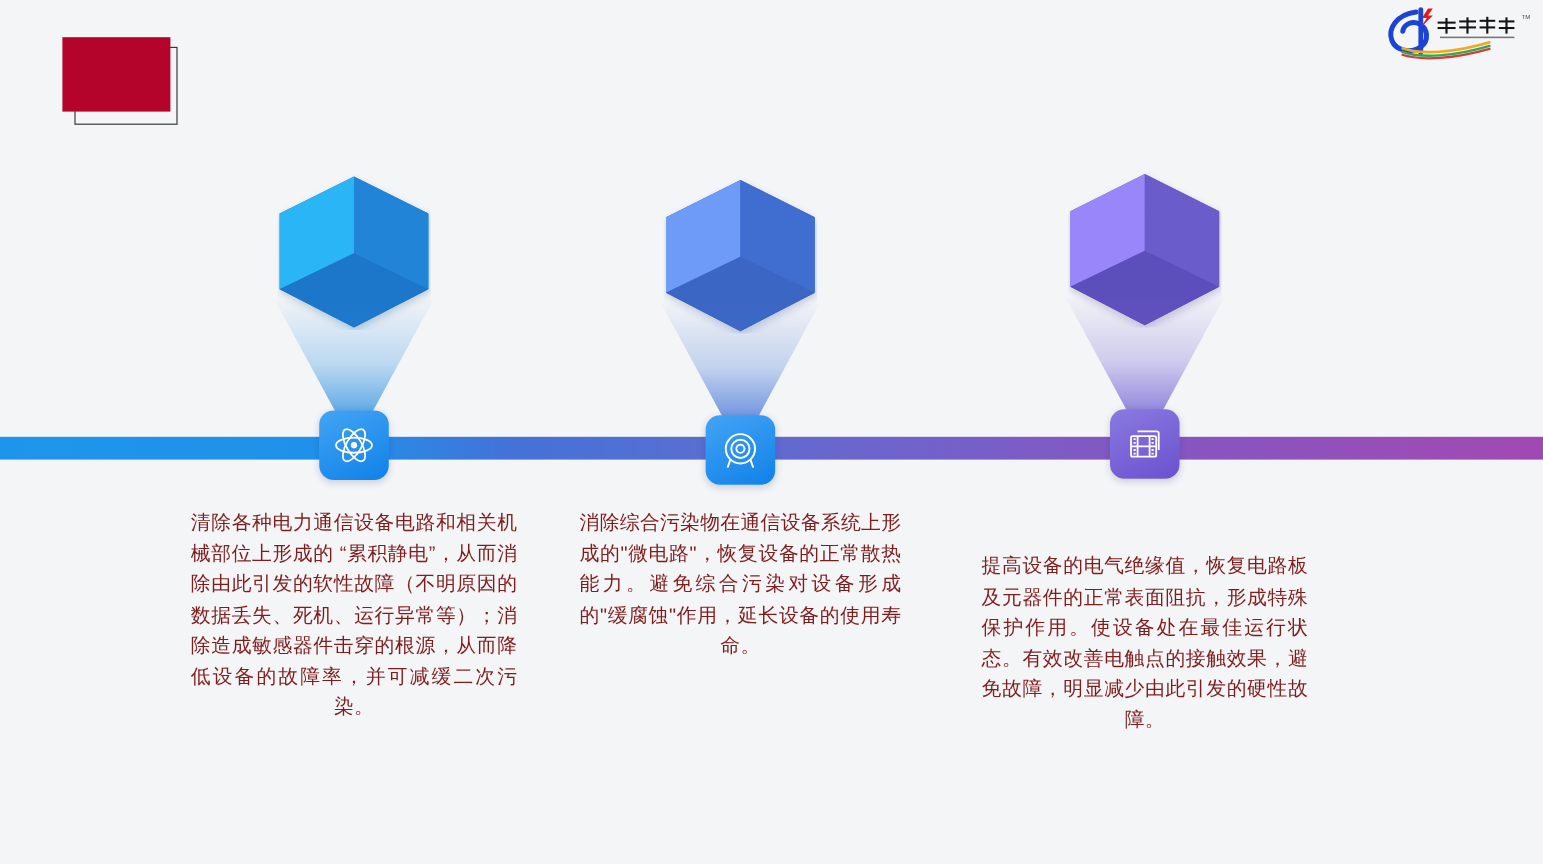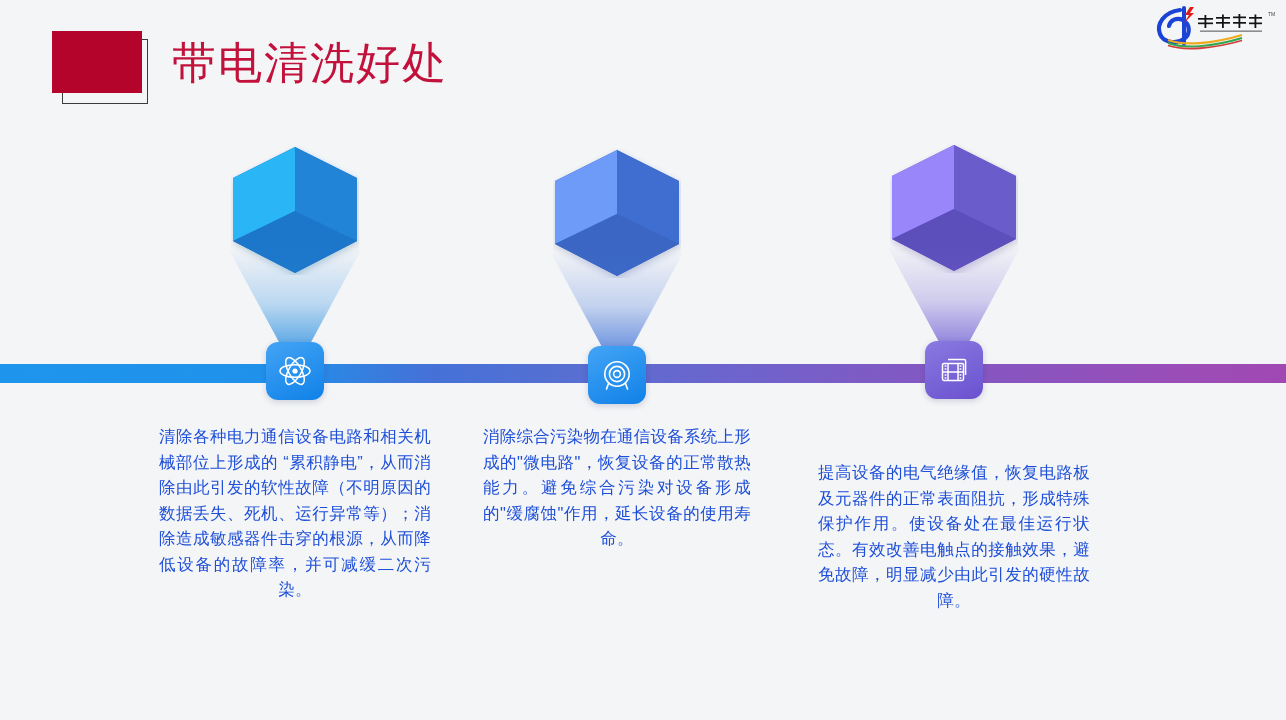--- a/index.html
+++ b/index.html
@@ -157,42 +157,41 @@
 
   
   .body-text {
     position: absolute;
     top: 424px;
     left: 50%;
     transform: translateX(-50%);
     width: 272px;
     font-size: 16.5px;
     line-height: 25.5px;
-    color: #1d4ed8;
+    color: #7f1d1d;
     text-align: justify;
     text-align-last: center;
     letter-spacing: 0.2px;
   }
   .col-0 .body-text { width: 272px; }
   .col-1 .body-text { width: 268px; }
   .col-2 .body-text { width: 272px; margin-top: 36px; }
 </style>
 </head>
 <body>
 
 <div class="slide">
 
   <div class="header">
 
     <div class="title-badge">
       <div class="outline-rect"></div>
       <div class="fill-rect"></div>
     </div>
 
-    <div class="page-title">带电清洗好处</div>
 
     <div class="logo">
       <svg viewBox="0 0 128 46" width="128" height="46">
 
         <path d="M30 6 C14 8, 6 20, 10 30 C13 38, 26 41, 34 35 C41 30, 40 20, 33 16 C27 13, 20 16, 19 22" fill="none" stroke="#1b44d6" stroke-width="4.2" stroke-linecap="round"></path>
         <path d="M34 4 L34 40" fill="none" stroke="#1b44d6" stroke-width="4" stroke-linecap="round"></path>
 
         <path d="M40 3 L35 11 L39 11 L34 19 L44 9 L40 9 L44 3 Z" fill="#e01b1b"></path>
 
         <path d="M18 36 C34 42, 62 40, 92 31" fill="none" stroke="#f0a91e" stroke-width="2.2"></path>

